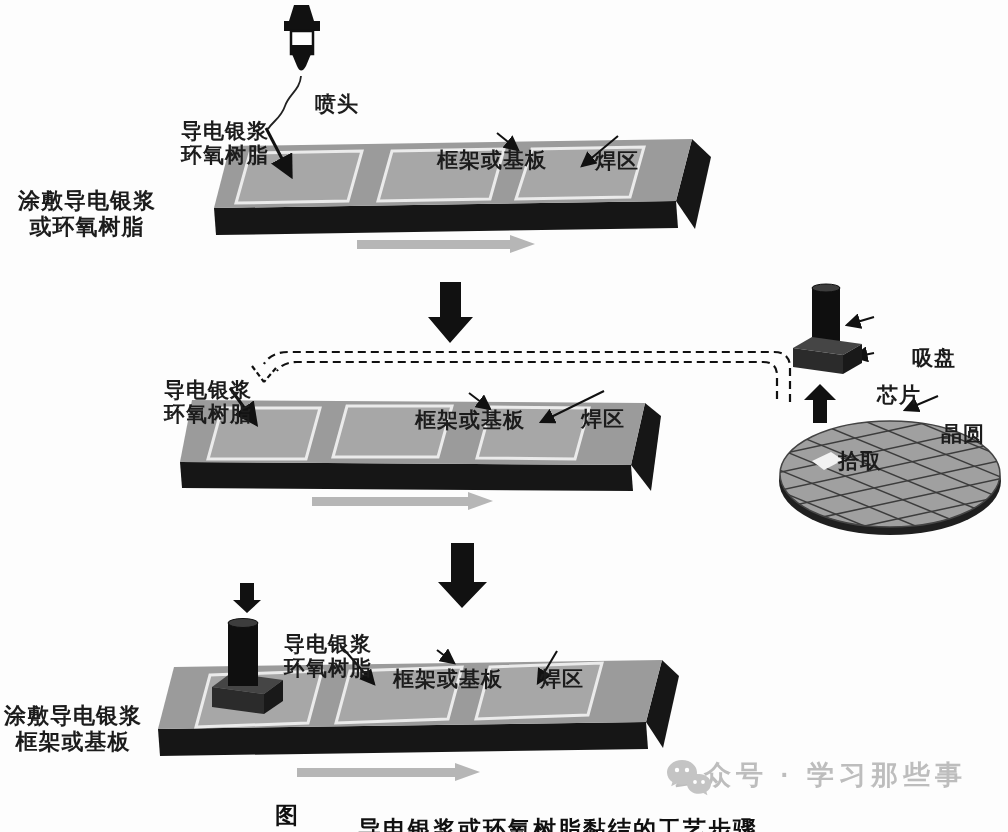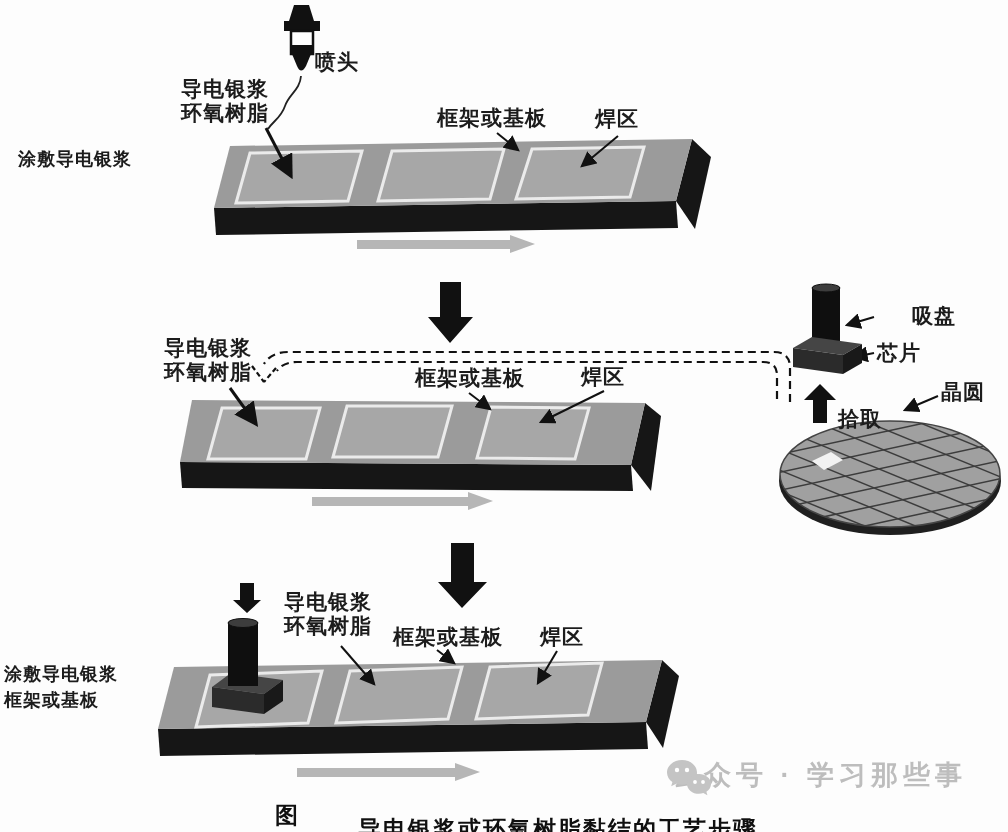--- a/index.html
+++ b/index.html
@@ -1,21 +1,21 @@
 <!DOCTYPE html>
 <html><head>
 <meta charset="utf-8">
 <style>
   html,body{margin:0;padding:0;background:#ffffff;}
   .canvas{position:relative;width:1008px;height:832px;background:#fdfdfd;overflow:hidden;
           font-family:"Liberation Sans",sans-serif;}
   .canvas svg{position:absolute;left:0;top:0;}
   .lbl{position:absolute;font-size:21px;font-weight:600;color:#1c1c1c;
-       white-space:nowrap;line-height:24px;letter-spacing:1px;}
-  .stage{font-size:18px;line-height:26px;}
+       white-space:nowrap;line-height:24px;letter-spacing:1px;margin-top:42px;}
+  .stage{font-size:22px;line-height:26px;text-align:center;}
   .caption{position:absolute;font-family:"DejaVu Serif",serif;font-weight:700;
            font-size:23px;color:#101010;letter-spacing:2px;white-space:nowrap;}
   .watermark{position:absolute;left:664px;top:757px;display:flex;align-items:center;
              color:#bdbdbd;font-size:27px;font-weight:600;letter-spacing:5px;white-space:nowrap;}
   .watermark .wicon{margin-right:8px;}
 </style>
 </head>
 <body>
 
 <div class="canvas">
@@ -154,20 +154,21 @@
 
   <g stroke="#111111">
     <line x1="341" y1="646" x2="374" y2="684" stroke-width="2" marker-end="url(#ah)"></line>
     <line x1="437" y1="650" x2="454" y2="663" stroke-width="2" marker-end="url(#ah)"></line>
     <line x1="557" y1="651" x2="538" y2="683" stroke-width="2" marker-end="url(#ah)"></line>
   </g>
 </svg>
 
 <div class="lbl stage" style="left:18px;top:146px;">
   <div>涂敷导电银浆</div>
+  <div>或环氧树脂</div>
 </div>
 <div class="lbl" style="left:315px;top:50px;">喷头</div>
 <div class="lbl" style="left:181px;top:77px;">
   <div>导电银浆</div>
   <div>环氧树脂</div>
 </div>
 <div class="lbl" style="left:437px;top:106px;">框架或基板</div>
 <div class="lbl" style="left:595px;top:107px;">焊区</div>
 
 <div class="lbl" style="left:164px;top:336px;">

